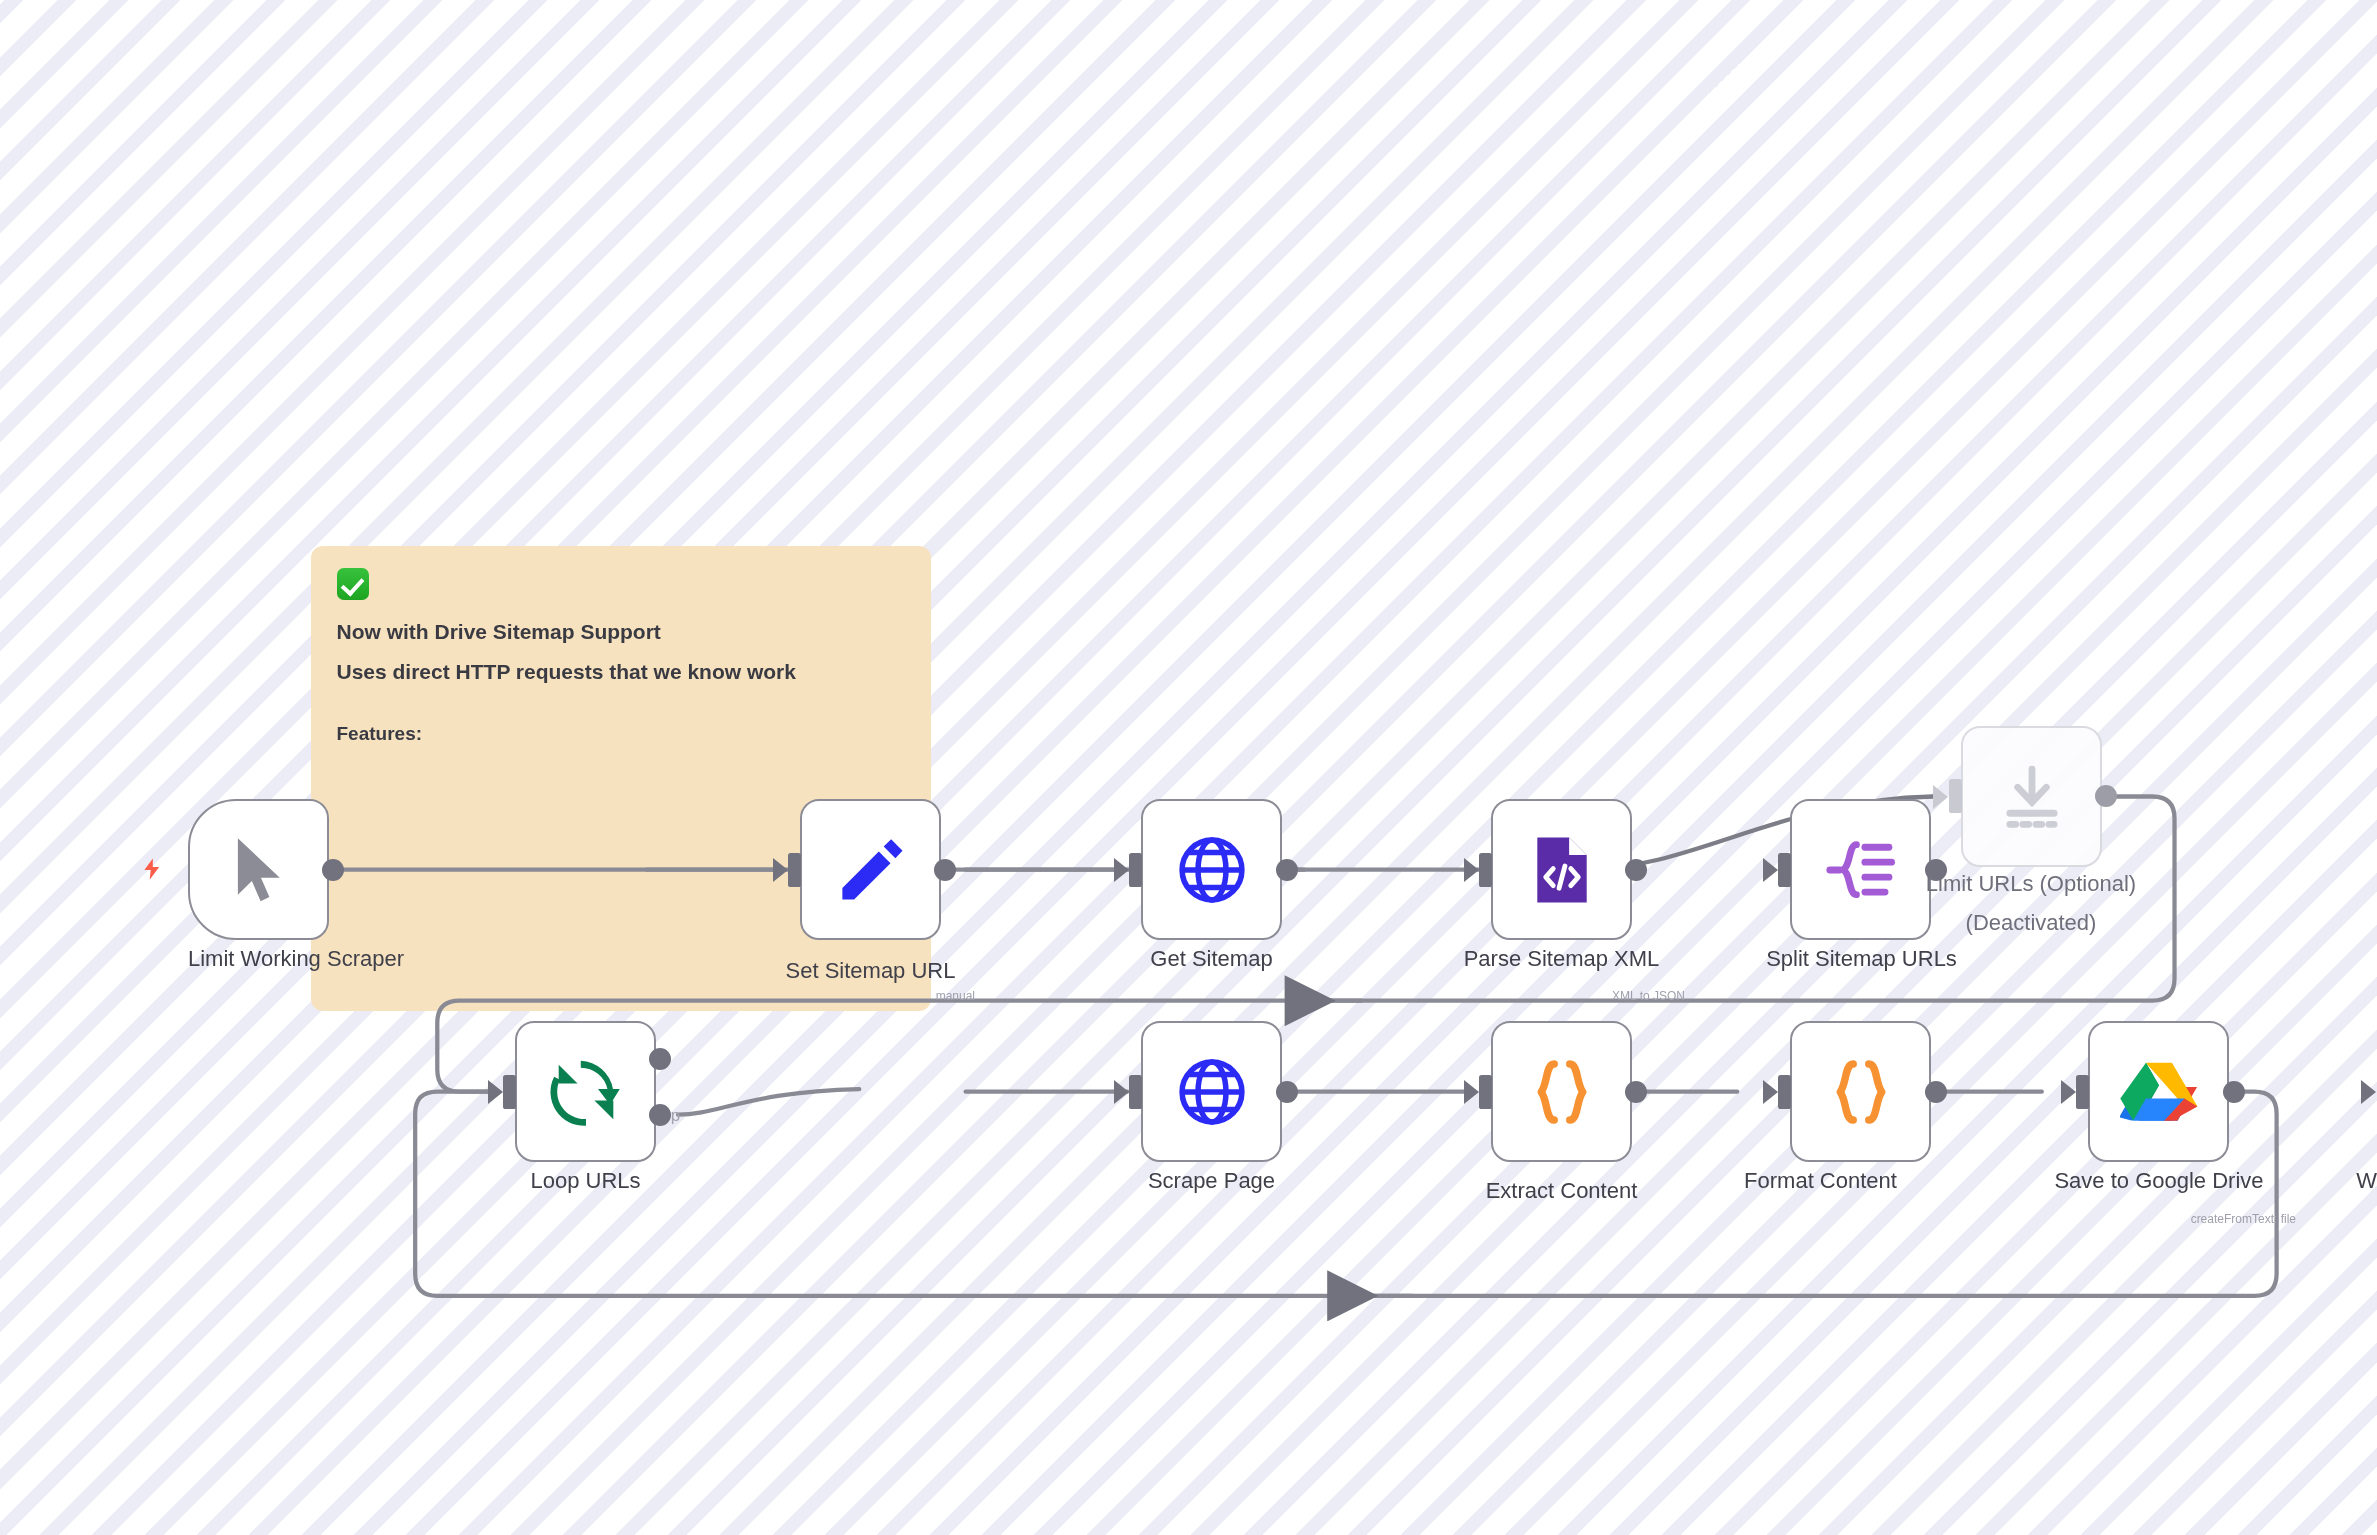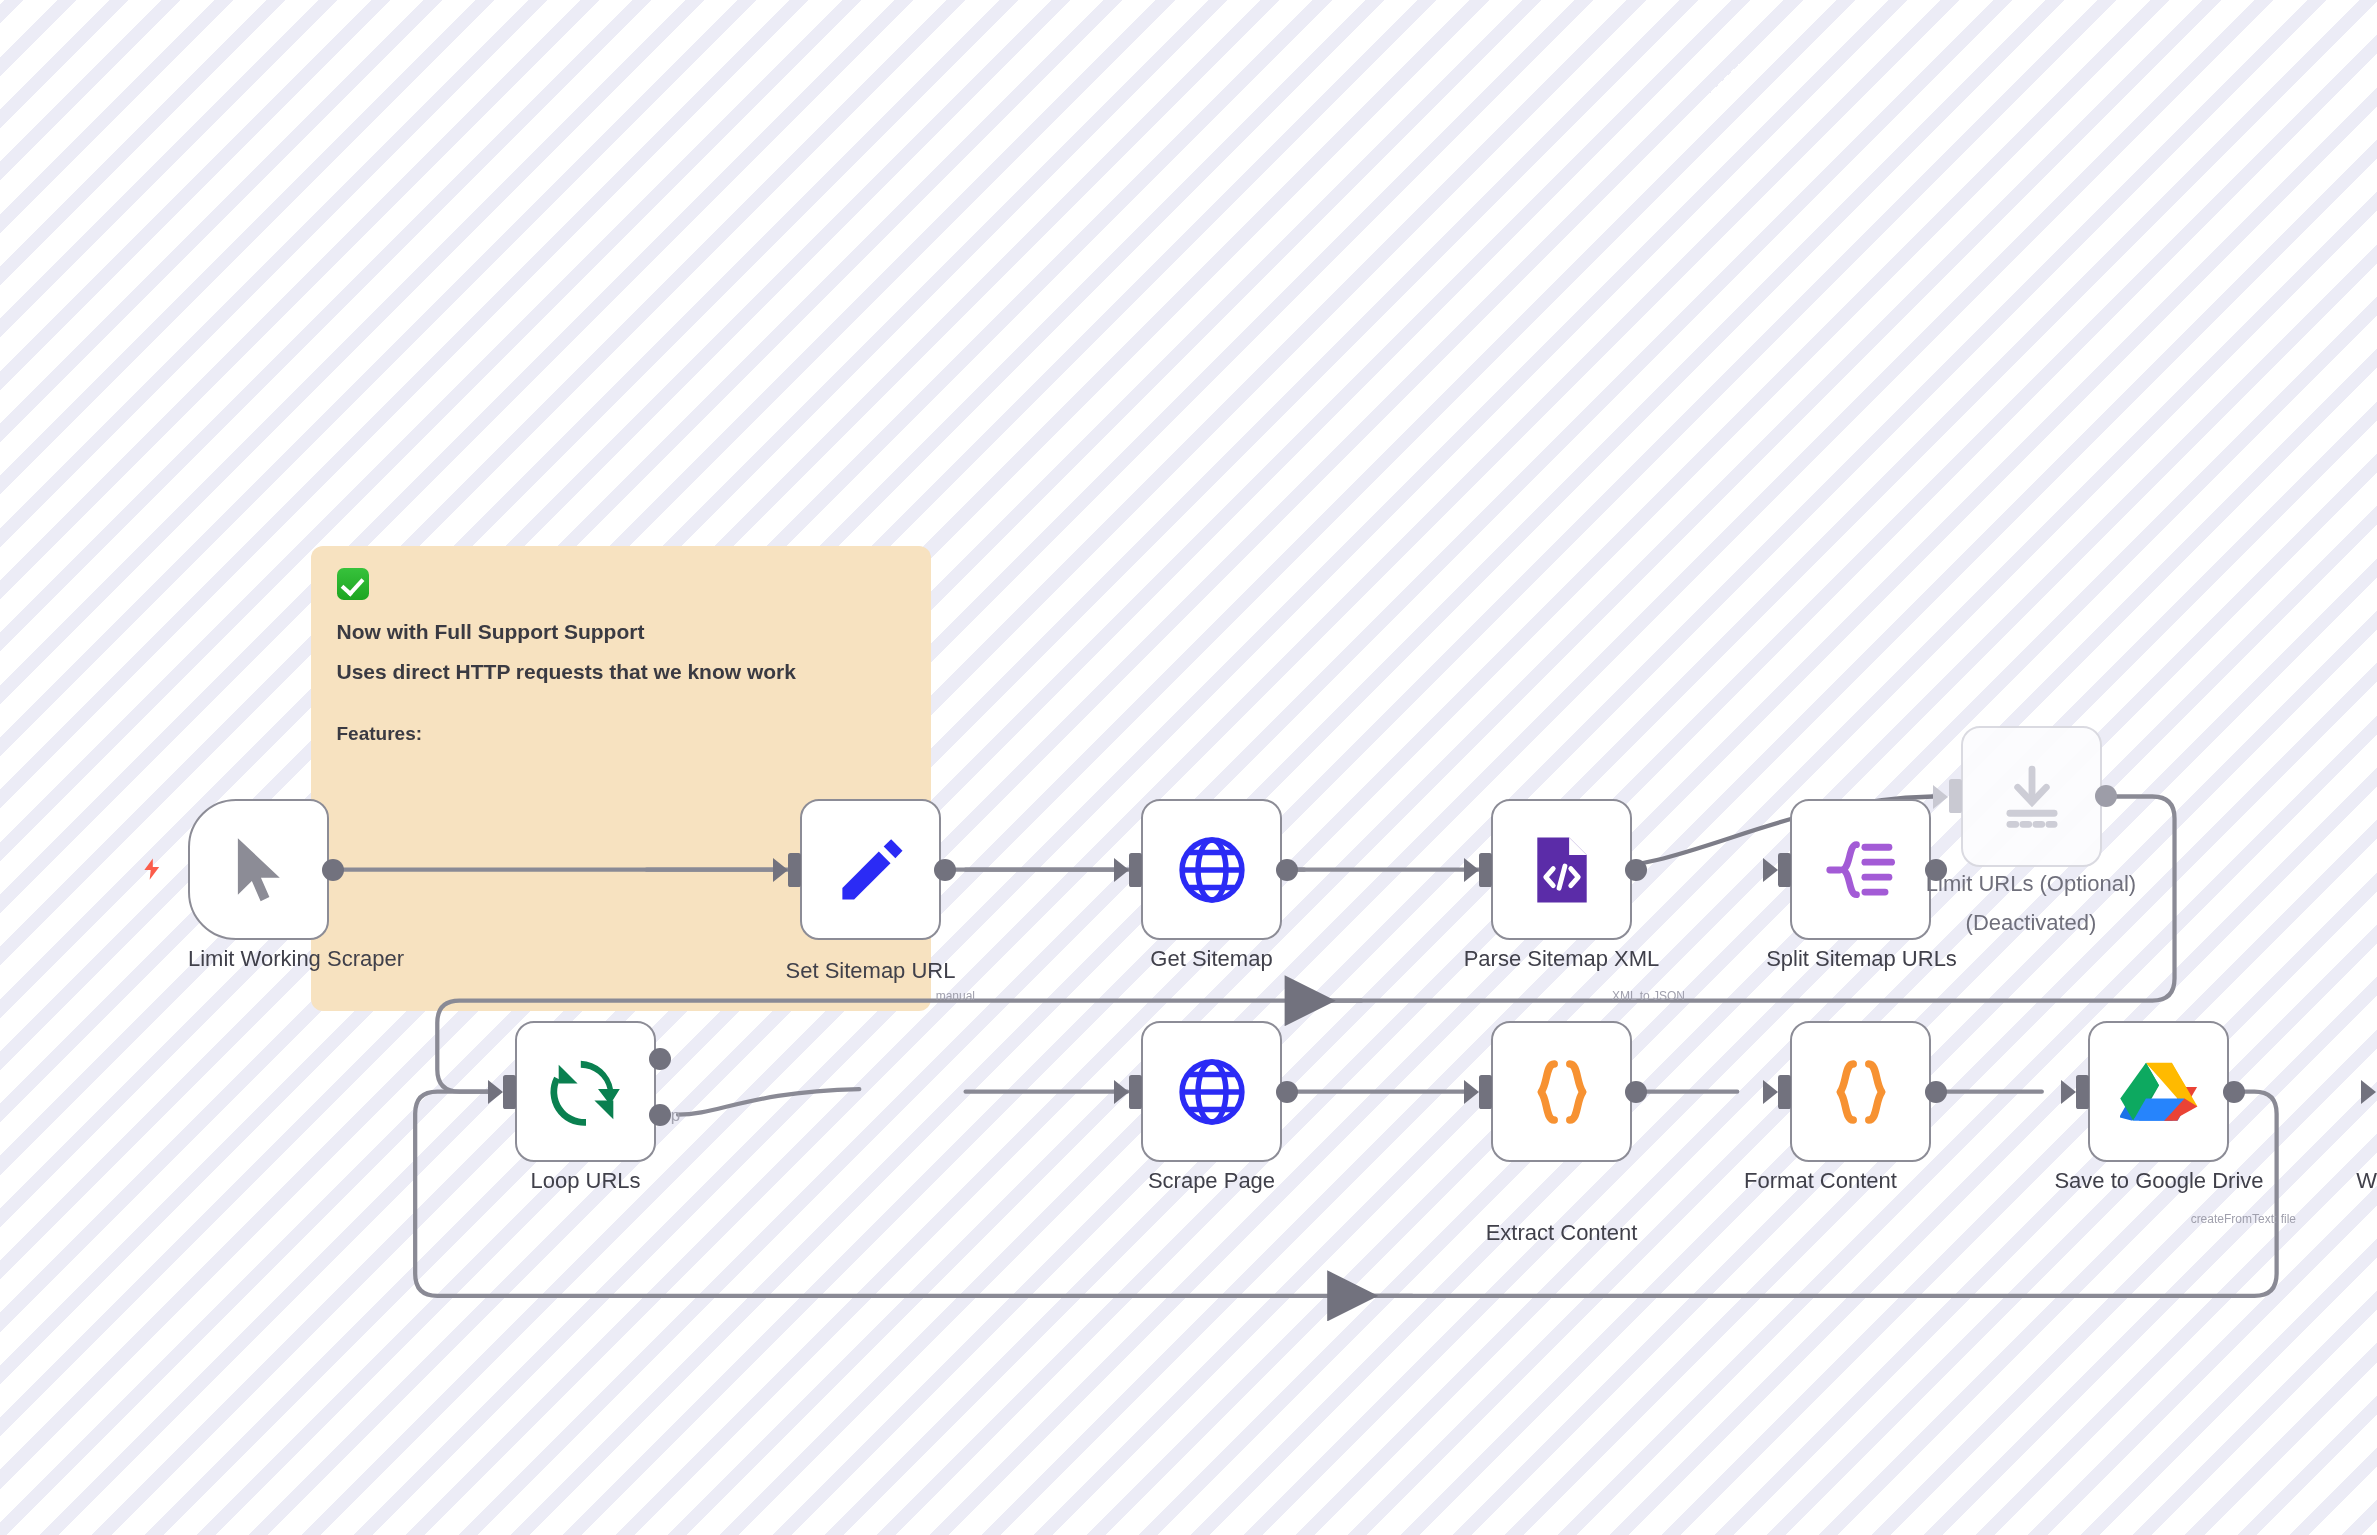--- a/index.html
+++ b/index.html
@@ -207,21 +207,21 @@
 </style>
 </head>
 <body>
 
 <div id="canvas">
 
   <div id="sticky">
     <div class="st-title">
       <span class="st-check"></span>
     </div>
-    <div class="st-sub">Now with Full Support Support</div>
+    <div class="st-sub">Now with Drive Sitemap Support</div>
     <div class="st-sub">Uses direct HTTP requests that we know work</div>
     <div class="st-feat-head">Features:</div>
   </div>
 
   <svg id="wires" viewBox="0 0 2794 1805">
     <defs>
       <marker id="arw" markerWidth="16" markerHeight="16" refX="4" refY="6" orient="auto">
         <path d="M0,0 L12,6 L0,12 z" fill="#72727e"></path>
       </marker>
       <marker id="arwL" markerWidth="16" markerHeight="16" refX="8" refY="6" orient="auto">
@@ -389,21 +389,21 @@
   <div class="instub" style="left:1479px; top:1075px;"></div>
   <div class="node" style="left:1491px; top:1021px;">
     <svg class="ico" viewBox="0 0 24 24">
       <g fill="none" stroke="#f79232" stroke-width="2.3" stroke-linecap="round" stroke-linejoin="round">
         <path d="M9.6 3.4 C7.0 3.4 7.6 9.4 5.6 12 C7.6 14.6 7.0 20.6 9.6 20.6"></path>
         <path d="M14.4 3.4 C17.0 3.4 16.4 9.4 18.4 12 C16.4 14.6 17.0 20.6 14.4 20.6"></path>
       </g>
     </svg>
   </div>
   <div class="outdot" style="left:1625px; top:1081px;"></div>
-  <div class="nlabel" style="left:1438px; top:1219px; width:247px;text-align:center;">Extract Content</div>
+  <div class="nlabel" style="left:1438px; top:1177px; width:247px;text-align:center;">Extract Content</div>
 
   <div class="intri" style="left:1763px; top:1080px;"></div>
   <div class="instub" style="left:1778px; top:1075px;"></div>
   <div class="node" style="left:1790px; top:1021px;">
     <svg class="ico" viewBox="0 0 24 24">
       <g fill="none" stroke="#f79232" stroke-width="2.3" stroke-linecap="round" stroke-linejoin="round">
         <path d="M9.6 3.4 C7.0 3.4 7.6 9.4 5.6 12 C7.6 14.6 7.0 20.6 9.6 20.6"></path>
         <path d="M14.4 3.4 C17.0 3.4 16.4 9.4 18.4 12 C16.4 14.6 17.0 20.6 14.4 20.6"></path>
       </g>
     </svg>

